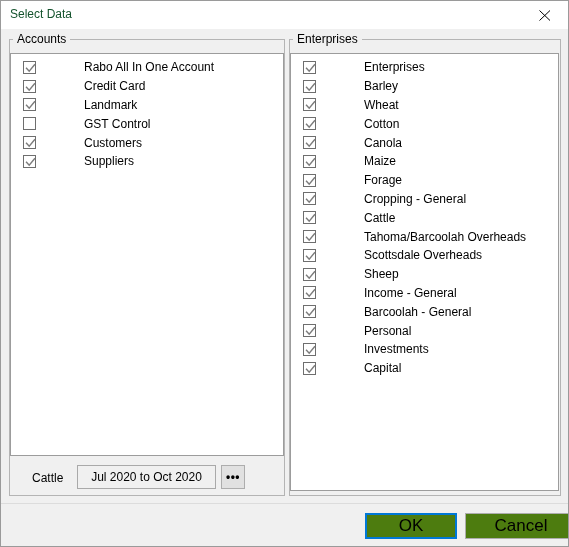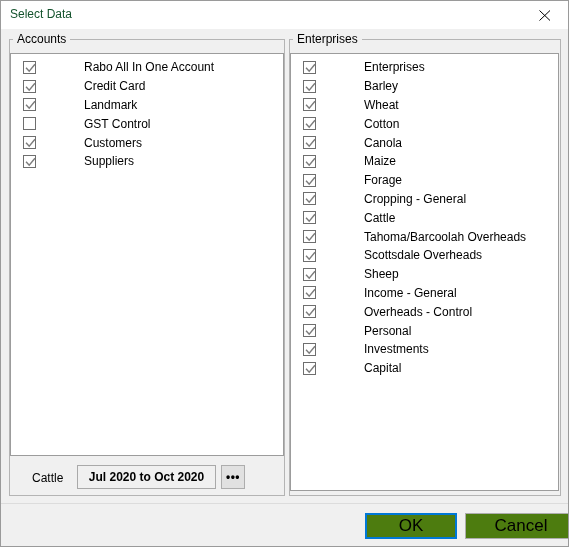--- a/index.html
+++ b/index.html
@@ -116,21 +116,20 @@
     position: absolute;
     box-sizing: border-box;
     background: #f0f0f0;
     border: 1px solid #a9a9a9;
     font-size: 12px;
     color: #000000;
     display: flex;
     align-items: center;
     justify-content: center;
     white-space: nowrap;
-    font-weight: bold;
   }
   .ellipsis-btn {
     position: absolute;
     box-sizing: border-box;
     background: #e1e1e1;
     border: 1px solid #adadad;
     display: flex;
     align-items: center;
     justify-content: center;
     cursor: default;
@@ -361,21 +360,21 @@
             </svg>
           </span>
           <span class="row-label">Income - General</span>
         </div>
         <div class="row">
           <span class="cb">
             <svg width="11" height="11" viewBox="0 0 11 11">
               <path d="M1.5 5.2 L4.2 8.2 L9.5 1.8" fill="none" stroke="#7c7c7c" stroke-width="1.4" stroke-linecap="square"></path>
             </svg>
           </span>
-          <span class="row-label">Overheads - Control</span>
+          <span class="row-label">Barcoolah - General</span>
         </div>
         <div class="row">
           <span class="cb">
             <svg width="11" height="11" viewBox="0 0 11 11">
               <path d="M1.5 5.2 L4.2 8.2 L9.5 1.8" fill="none" stroke="#7c7c7c" stroke-width="1.4" stroke-linecap="square"></path>
             </svg>
           </span>
           <span class="row-label">Personal</span>
         </div>
         <div class="row">

